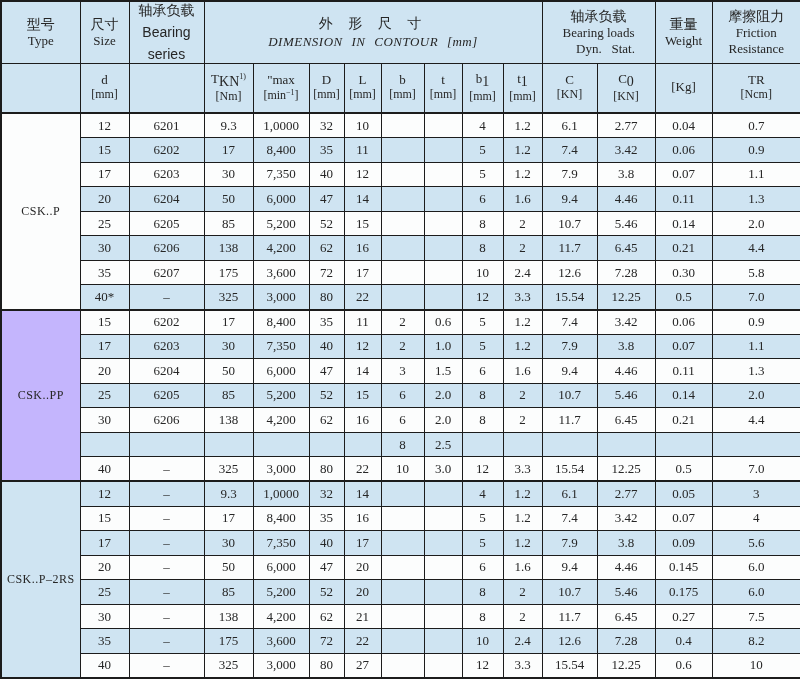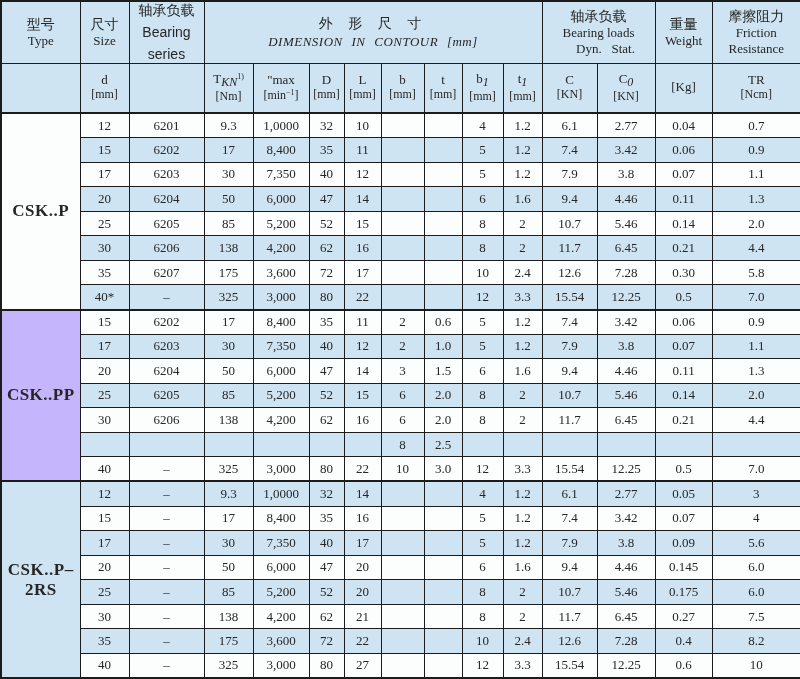--- a/index.html
+++ b/index.html
@@ -19,32 +19,32 @@
     box-sizing:border-box;
   }
   thead th{background:#cfe4f2;}
   thead tr:first-child{height:62px;}
   thead tr:last-child{height:50px;}
   thead tr:last-child th{border-bottom:2px solid #1c1c1c;}
   tbody tr{height:24px;}
   tbody td{font-size:13px;}
   tr.stripe td{background:#cfe4f2;}
   tr.section-start td{border-top:2px solid #1c1c1c;}
-  td.type-cell{font-size:17px;background:#fcfdfd;letter-spacing:.5px;font-weight:bold;}
+  td.type-cell{font-size:12px;background:#fcfdfd;letter-spacing:.5px;}
   td.type-cell.shaded{background:#c4b5fd;}
   .zh{display:block;font-size:14px;line-height:1.25;}
   .en{display:block;font-size:13px;line-height:1.2;}
   .en-sans{display:block;font-family:"Liberation Sans",sans-serif;font-size:14px;line-height:1.15;margin-top:6px;}
   .zh-sans{display:block;font-family:"Liberation Sans",sans-serif;font-size:14px;line-height:1.15;}
   .dim-zh{display:block;font-size:14px;letter-spacing:6px;line-height:1.4;}
   .dim-en{display:block;font-size:13px;word-spacing:5px;letter-spacing:.5px;line-height:1.3;font-style:italic;}
   .dyn-stat{display:block;font-size:13px;white-space:pre;line-height:1.2;padding-left:14px;}
   .sh-unit{display:block;font-size:12px;line-height:1.15;}
   .sh-line{display:block;font-size:13px;line-height:1.15;}
-  sub{font-size:12px;vertical-align:-3px;font-style:italic;}
+  sub{font-size:14px;vertical-align:-3px;}
   sup{font-size:8px;vertical-align:4px;}
 </style>
 </head>
 <body>
 
 <table class="bearing-table">
   <colgroup>
     <col style="width:79px">
       <col style="width:49px">
       <col style="width:75px">

